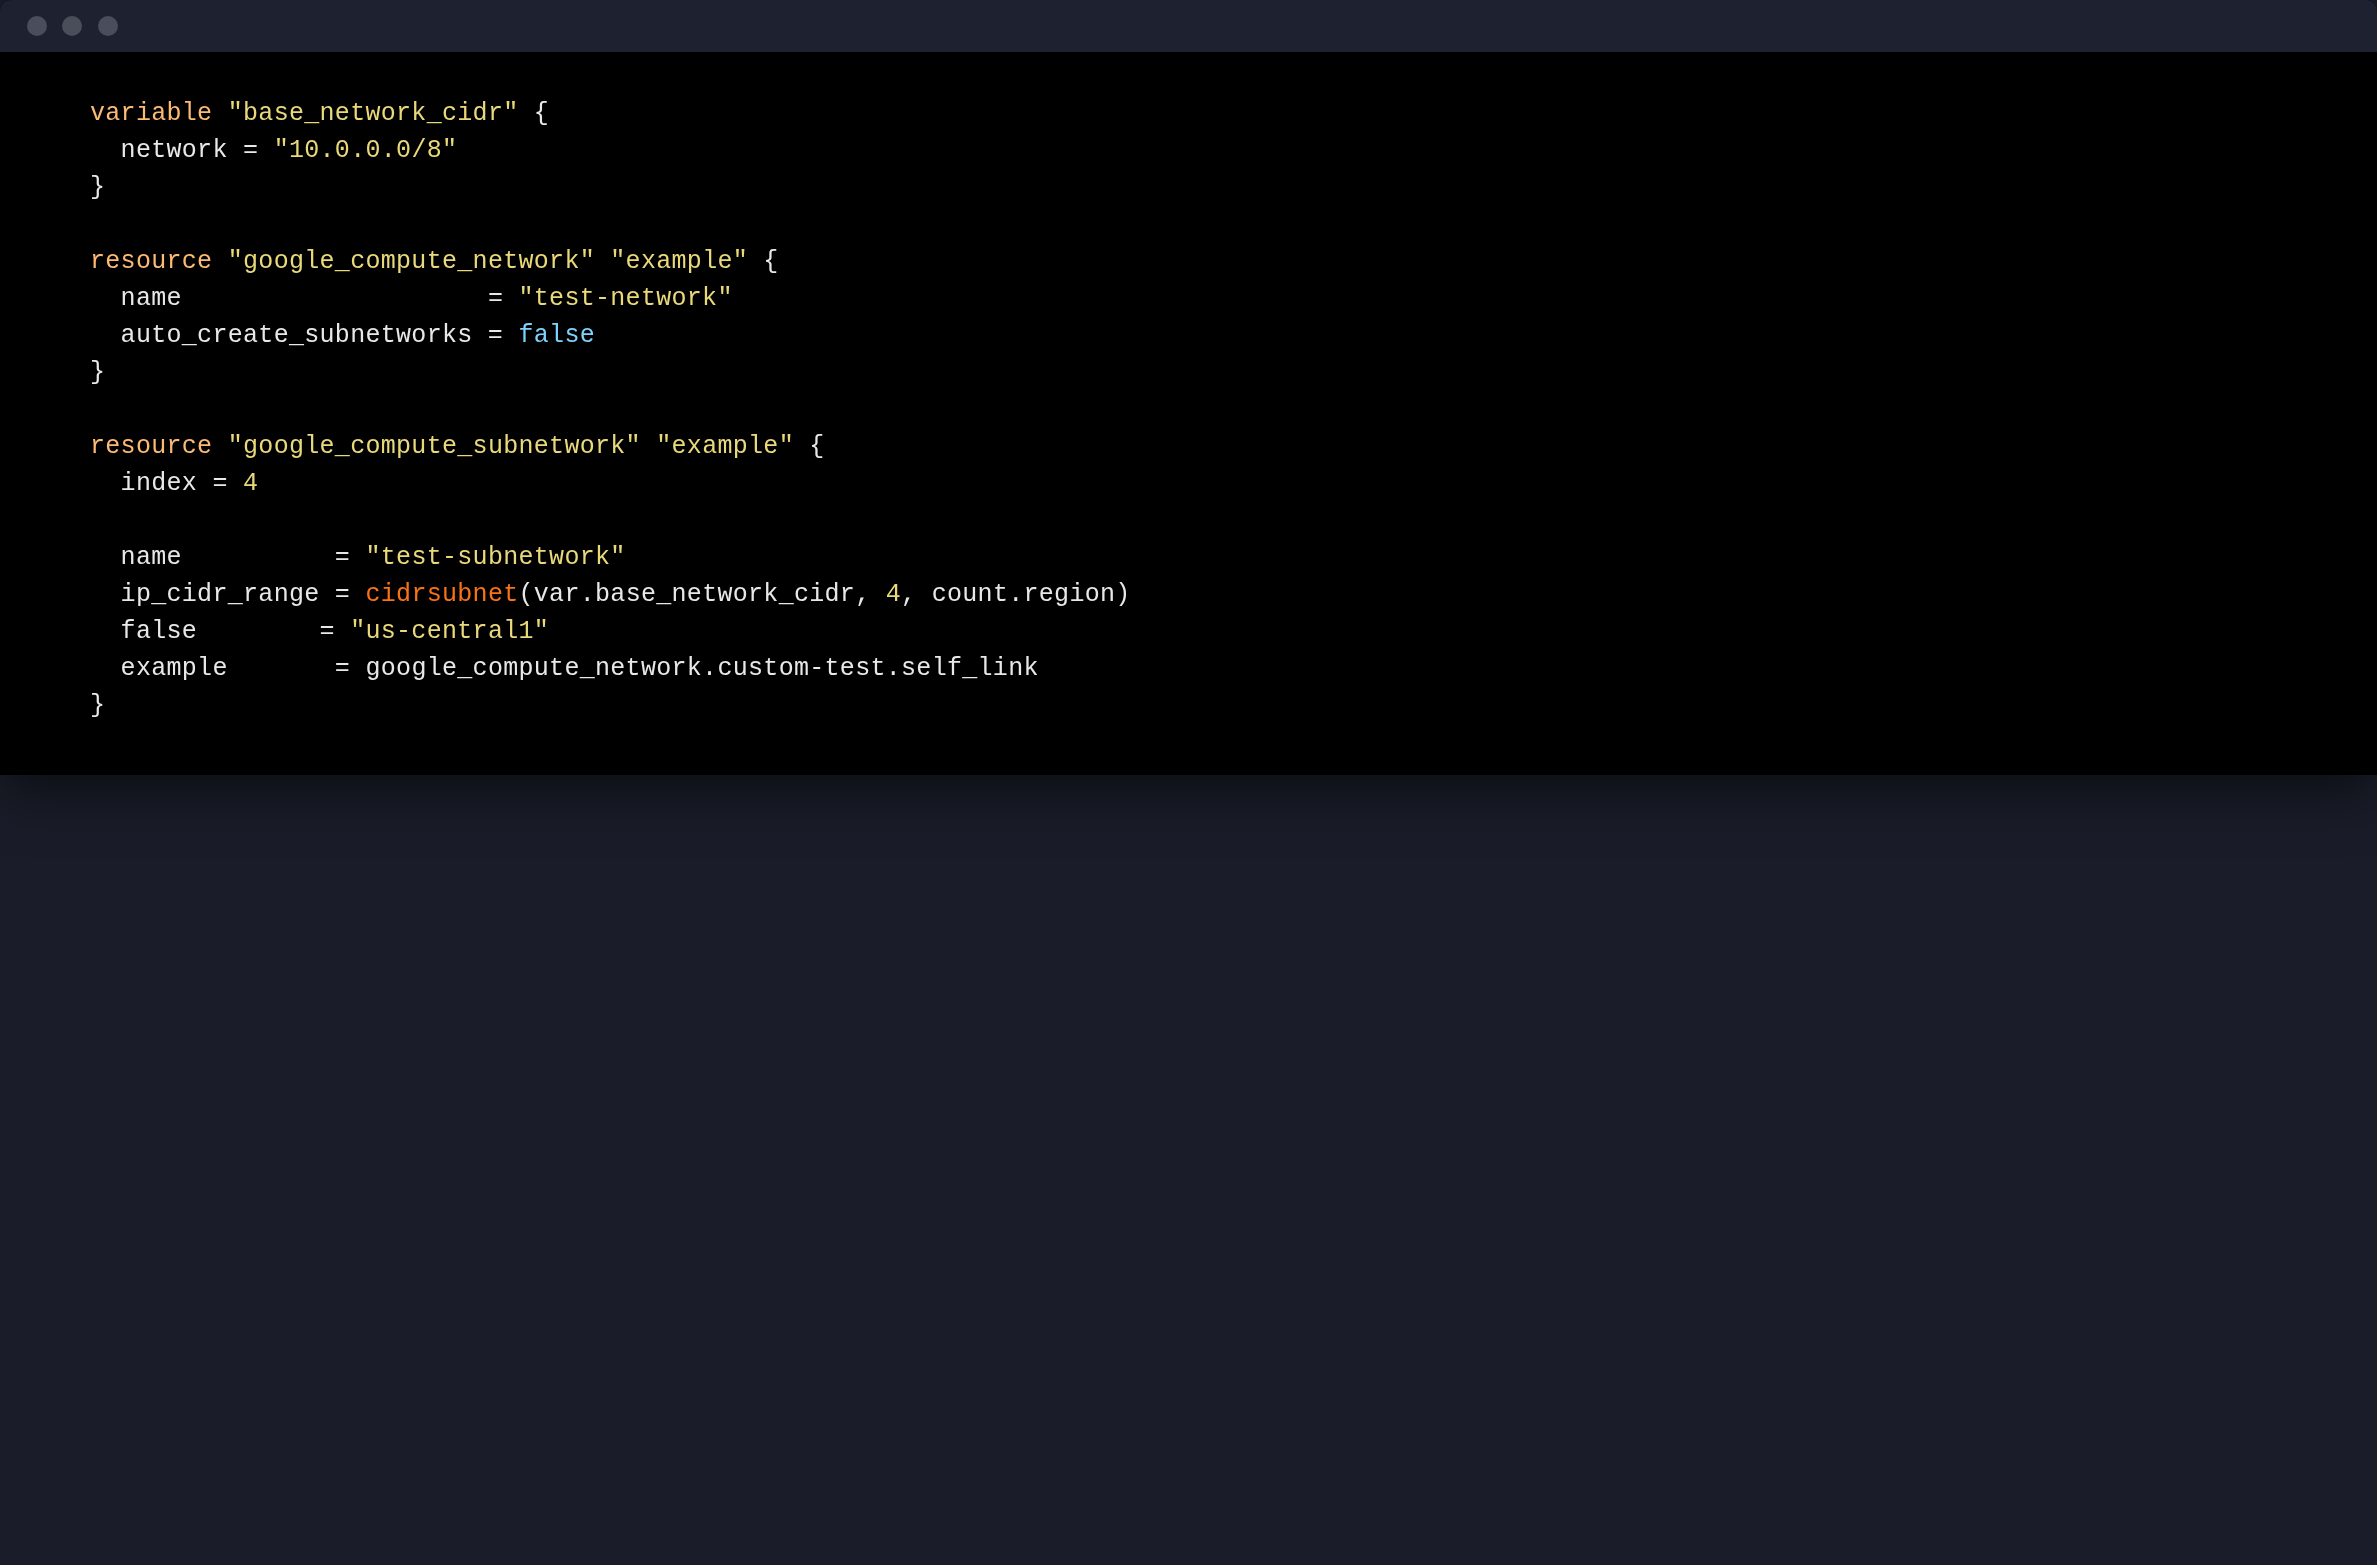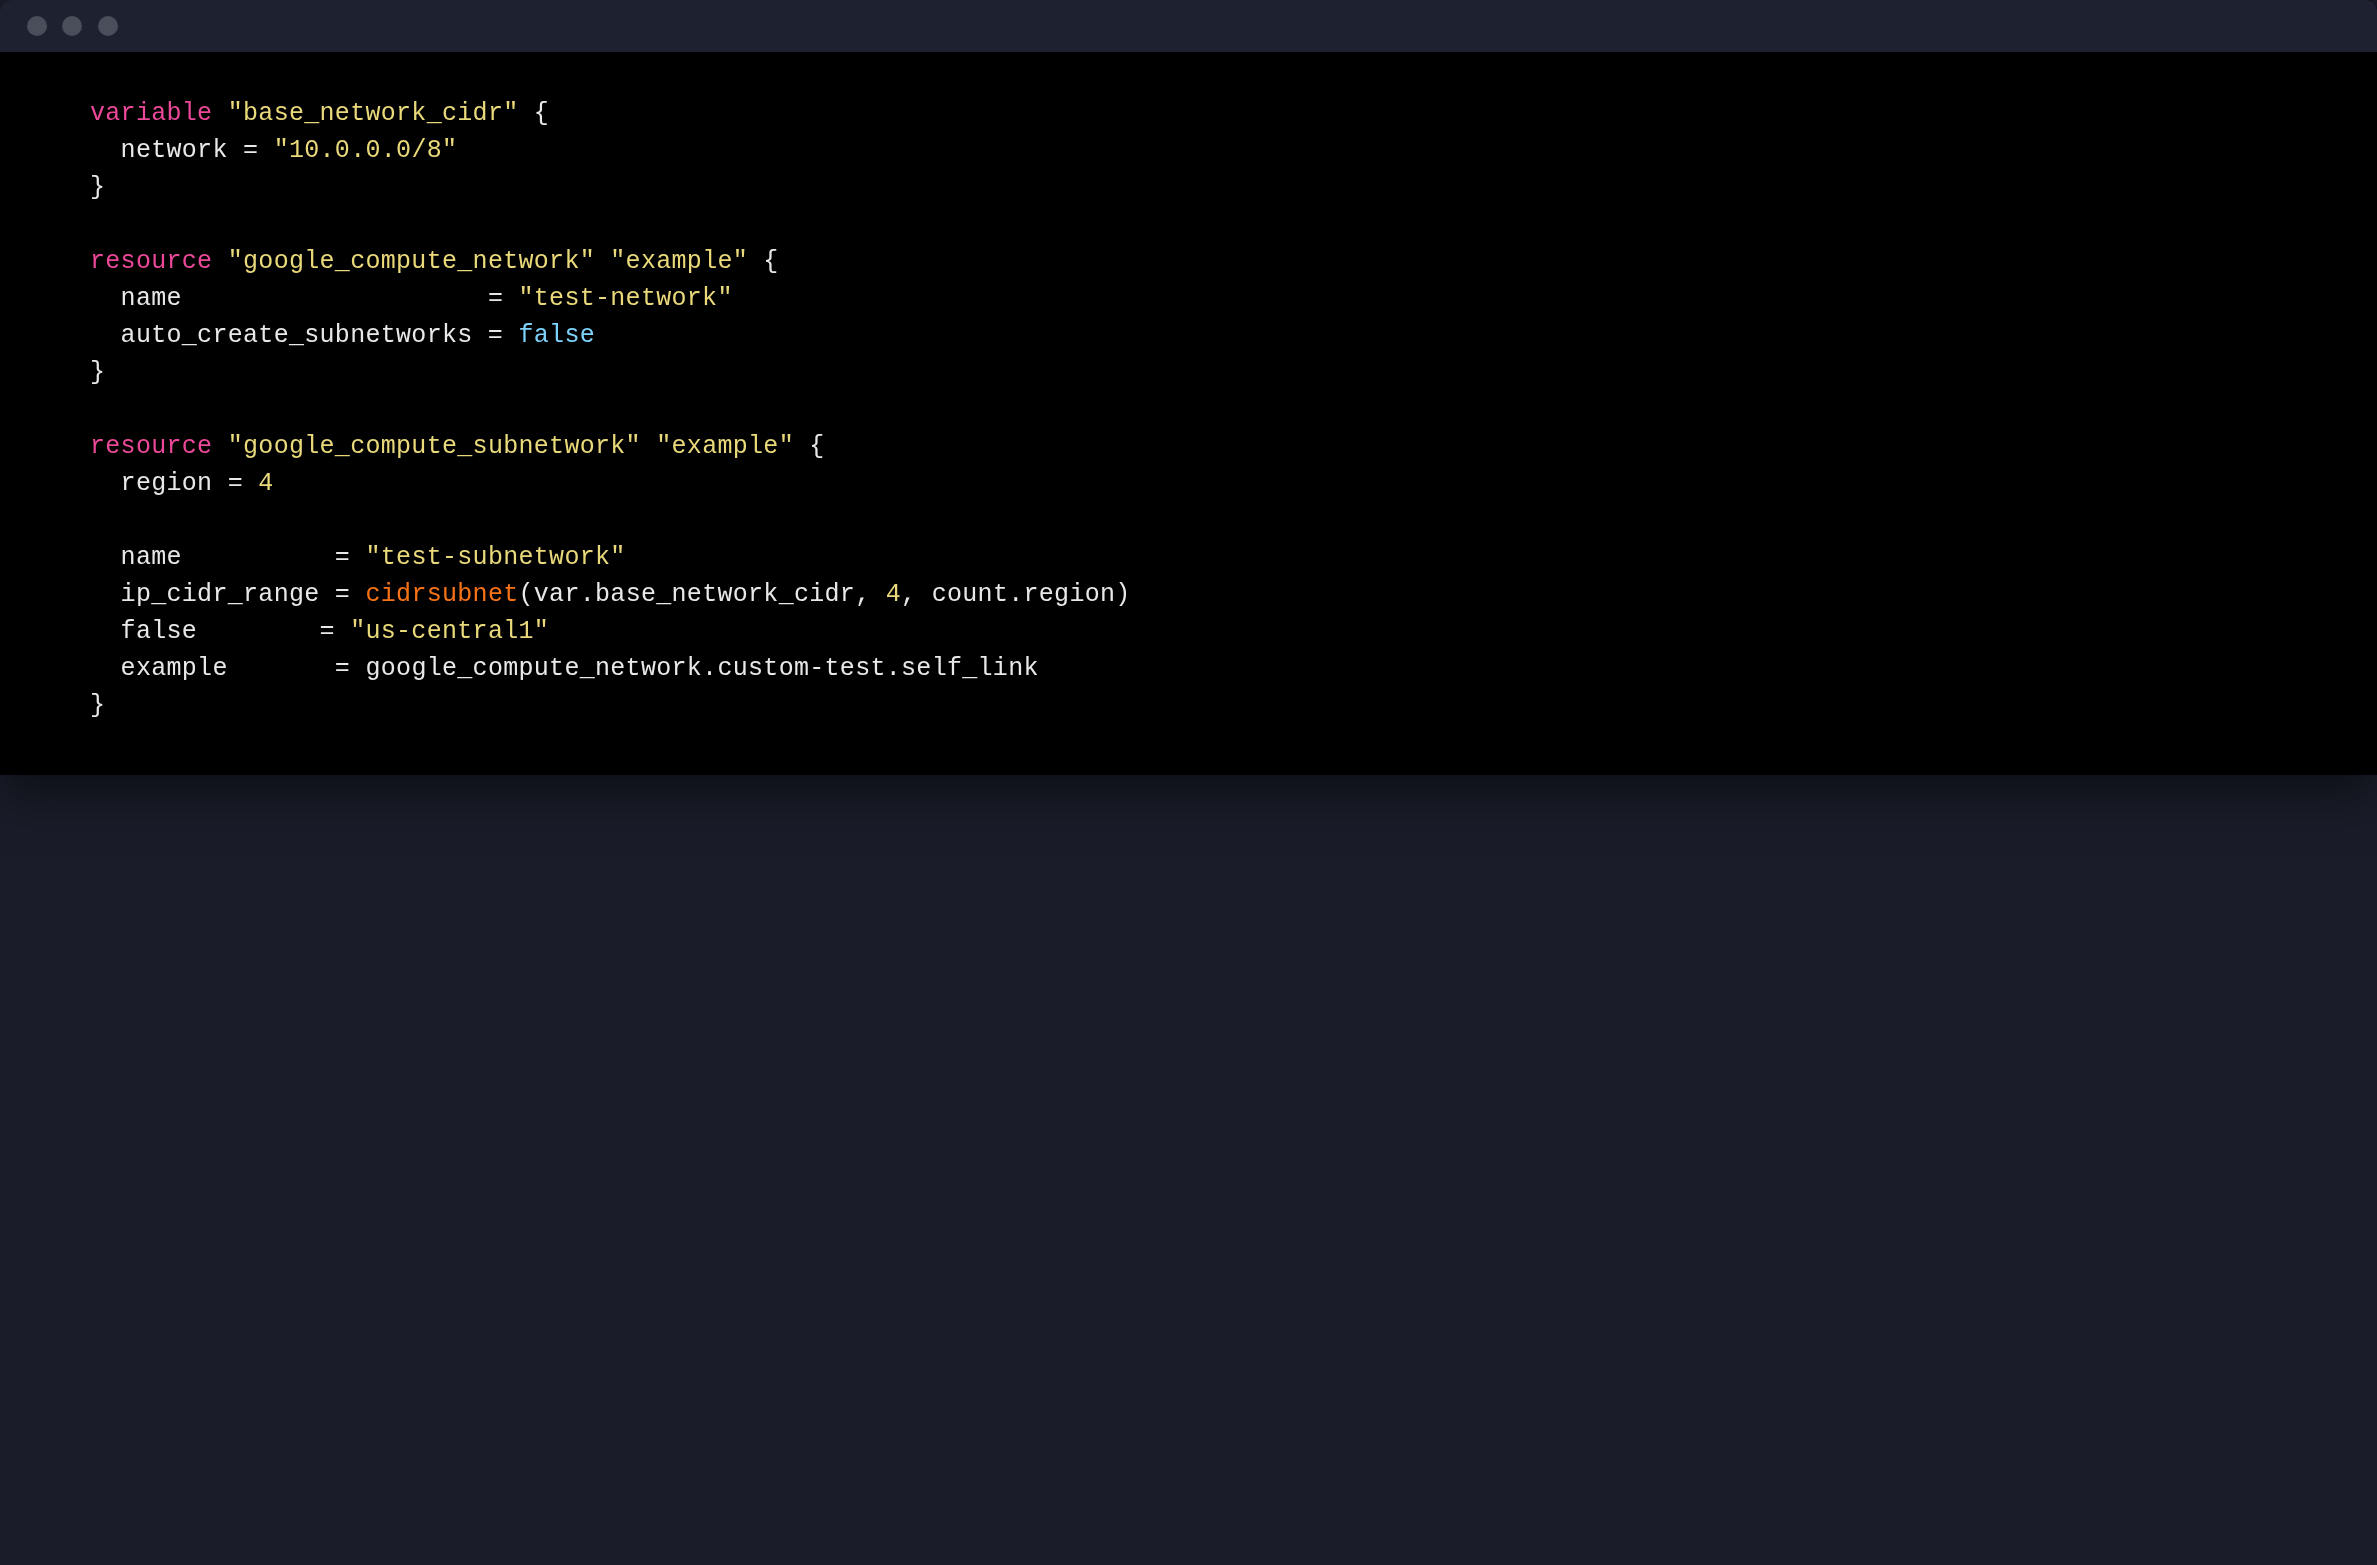--- a/index.html
+++ b/index.html
@@ -36,21 +36,21 @@
   .code-area {
     background: #000000;
     padding: 43px 52px 51px 90px;
     font-size: 25px;
     line-height: 1.48;
     color: #e8e8e8;
     white-space: pre;
     font-weight: 400;
     letter-spacing: 0.3px;
   }
-  .kw { color: #ec4899; }
+  .kw { color: #fdba74; }
   .str { color: #e9d97a; }
   .bool { color: #7dd3fc; }
   .ident { color: #e8e8e8; }
   .fn { color: #f97316; }
   .num { color: #e9d97a; }
 </style>
 </head>
 <body>
 
 <div class="window">
@@ -62,21 +62,21 @@
   <div class="code-area"><span class="kw">variable</span> <span class="str">"base_network_cidr"</span><span> {</span>
 <span class="ident">  network</span><span> = </span><span class="str">"10.0.0.0/8"</span>
 <span>}</span>
 
 <span class="kw">resource</span> <span class="str">"google_compute_network"</span><span> </span><span class="str">"example"</span><span> {</span>
 <span class="ident">  name</span><span>                    = </span><span class="str">"test-network"</span>
 <span class="ident">  auto_create_subnetworks</span><span> = </span><span class="bool">false</span>
 <span>}</span>
 
 <span class="kw">resource</span> <span class="str">"google_compute_subnetwork"</span><span> </span><span class="str">"example"</span><span> {</span>
-<span class="ident">  region</span><span> = </span><span class="num">4</span>
+<span class="ident">  index</span><span> = </span><span class="num">4</span>
 
 <span class="ident">  name</span><span>          = </span><span class="str">"test-subnetwork"</span>
 <span class="ident">  ip_cidr_range</span><span> = </span><span class="fn">cidrsubnet</span><span>(</span><span class="ident">var.base_network_cidr</span><span>, </span><span class="num">4</span><span>, </span><span class="ident">count.region</span><span>)</span>
 <span class="ident">  false</span><span>        = </span><span class="str">"us-central1"</span>
 <span class="ident">  example</span><span>       = </span><span class="ident">google_compute_network.custom-test.self_link</span>
 <span>}</span></div>
 </div>
 
 
 </body></html>

